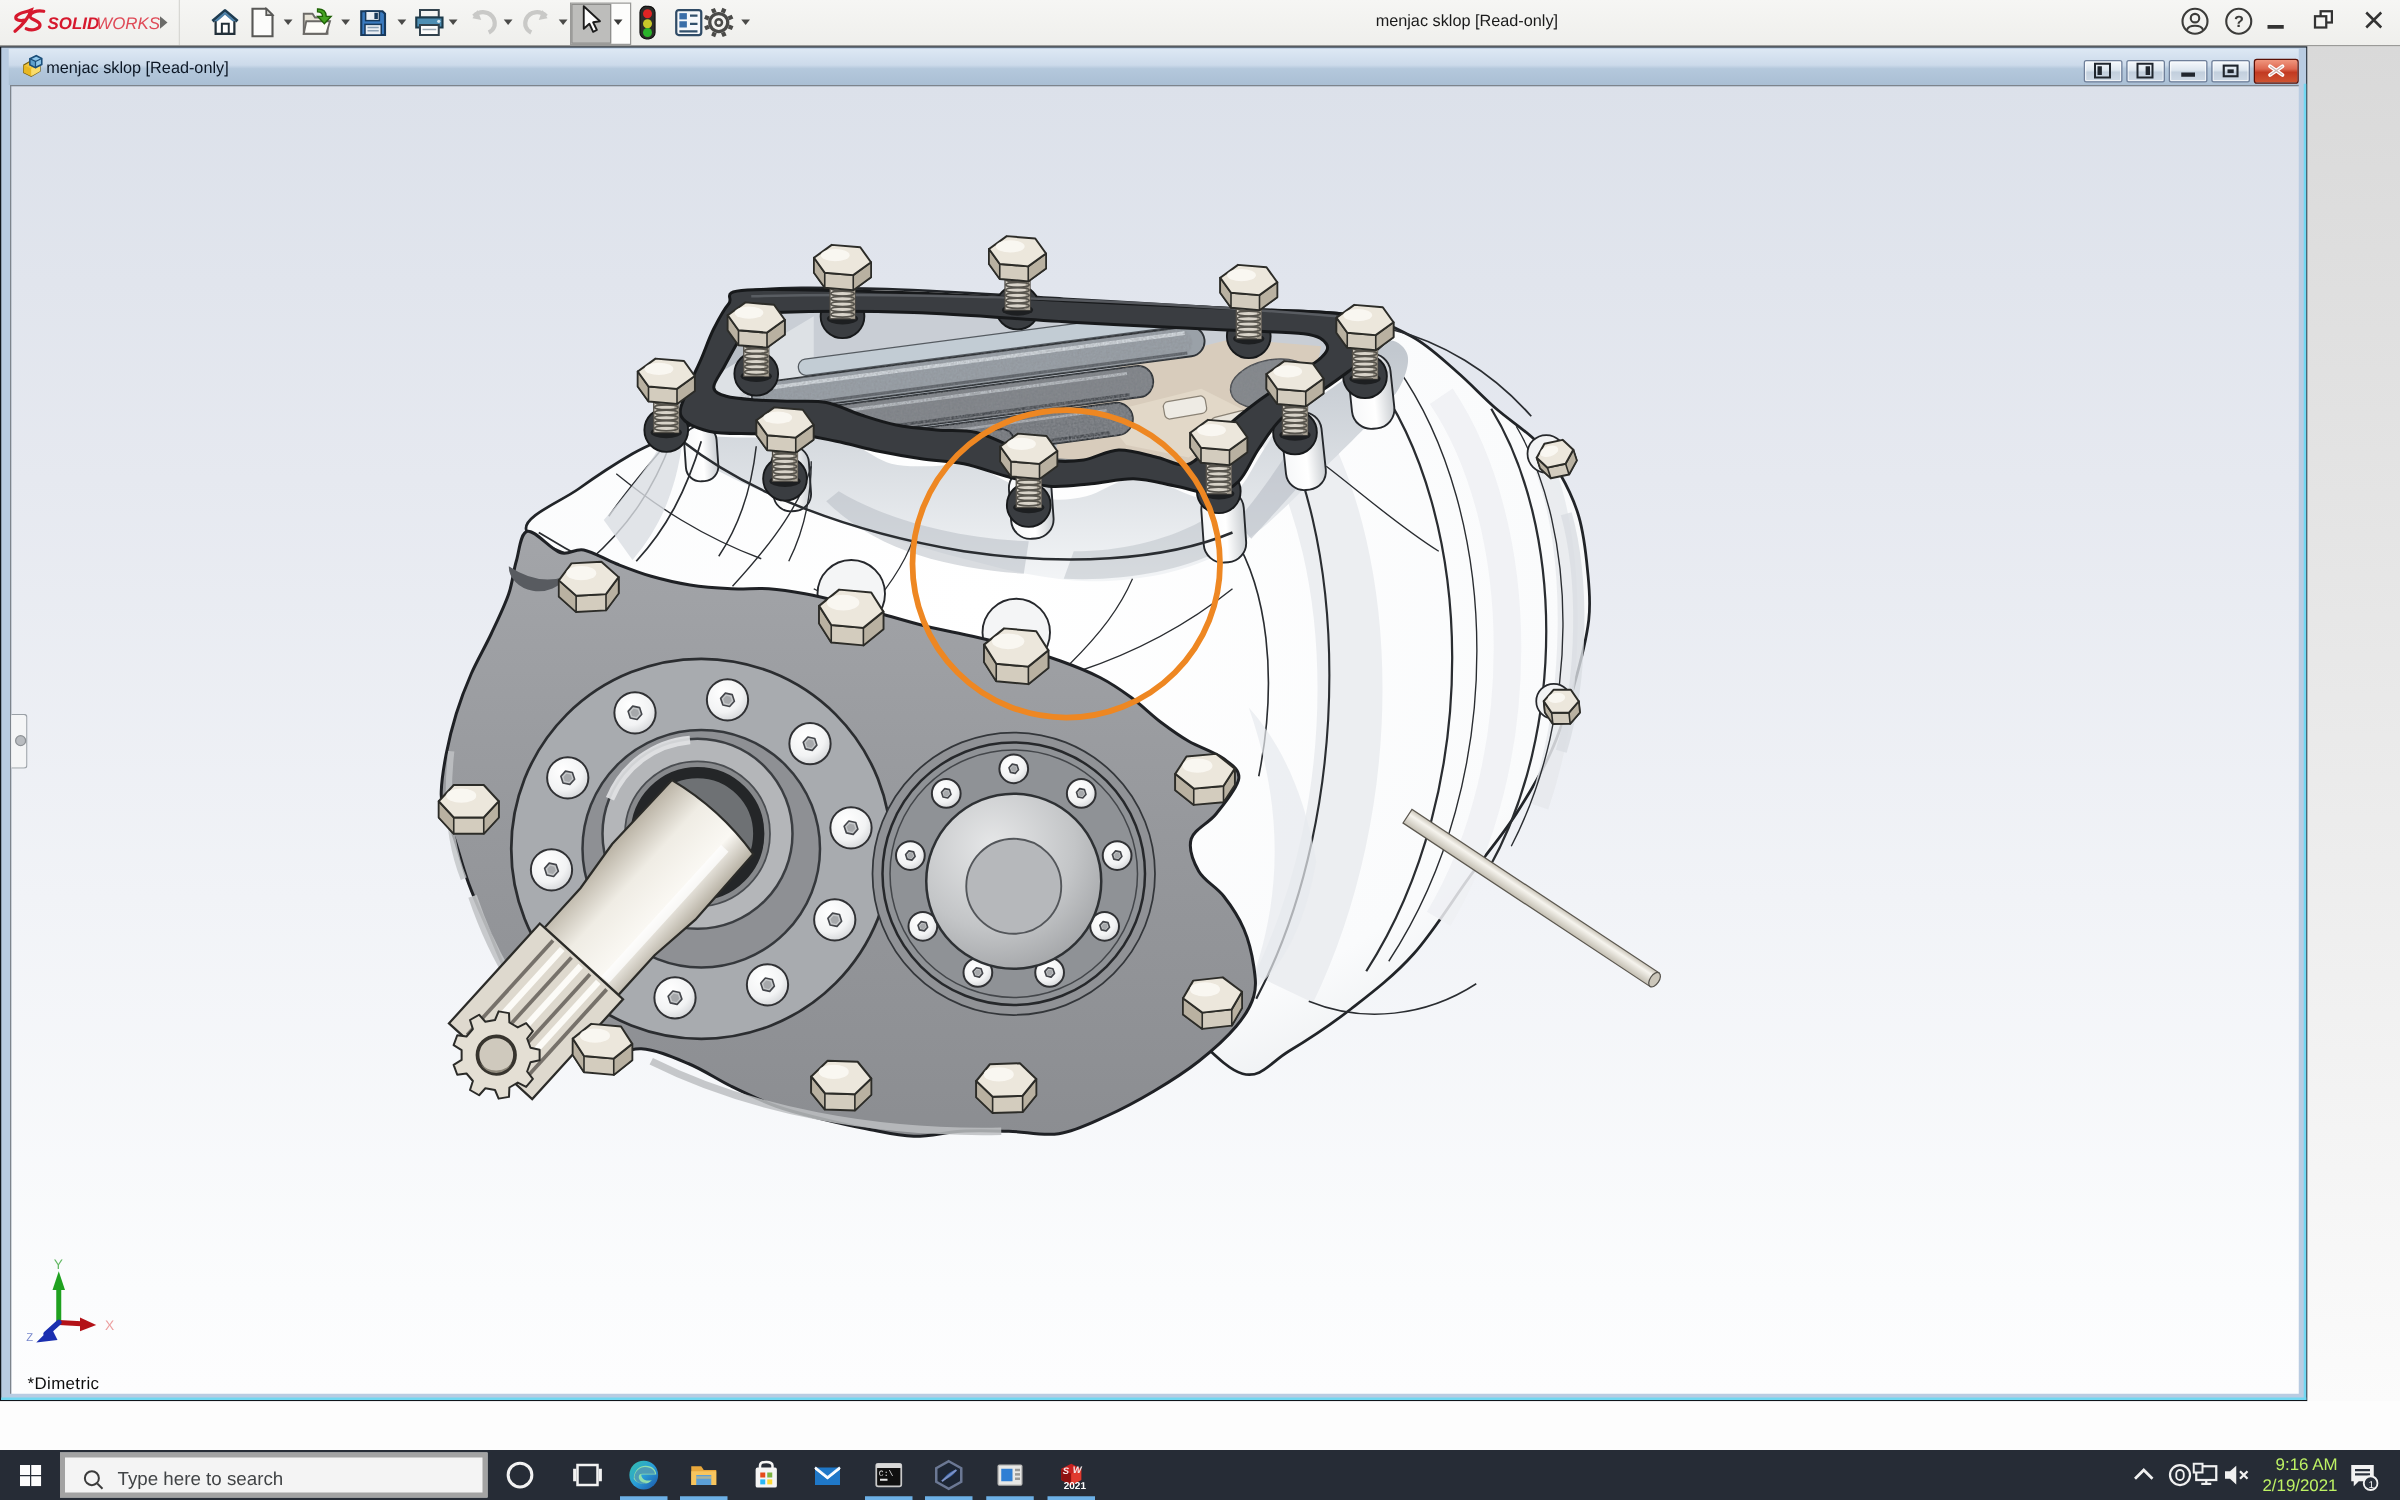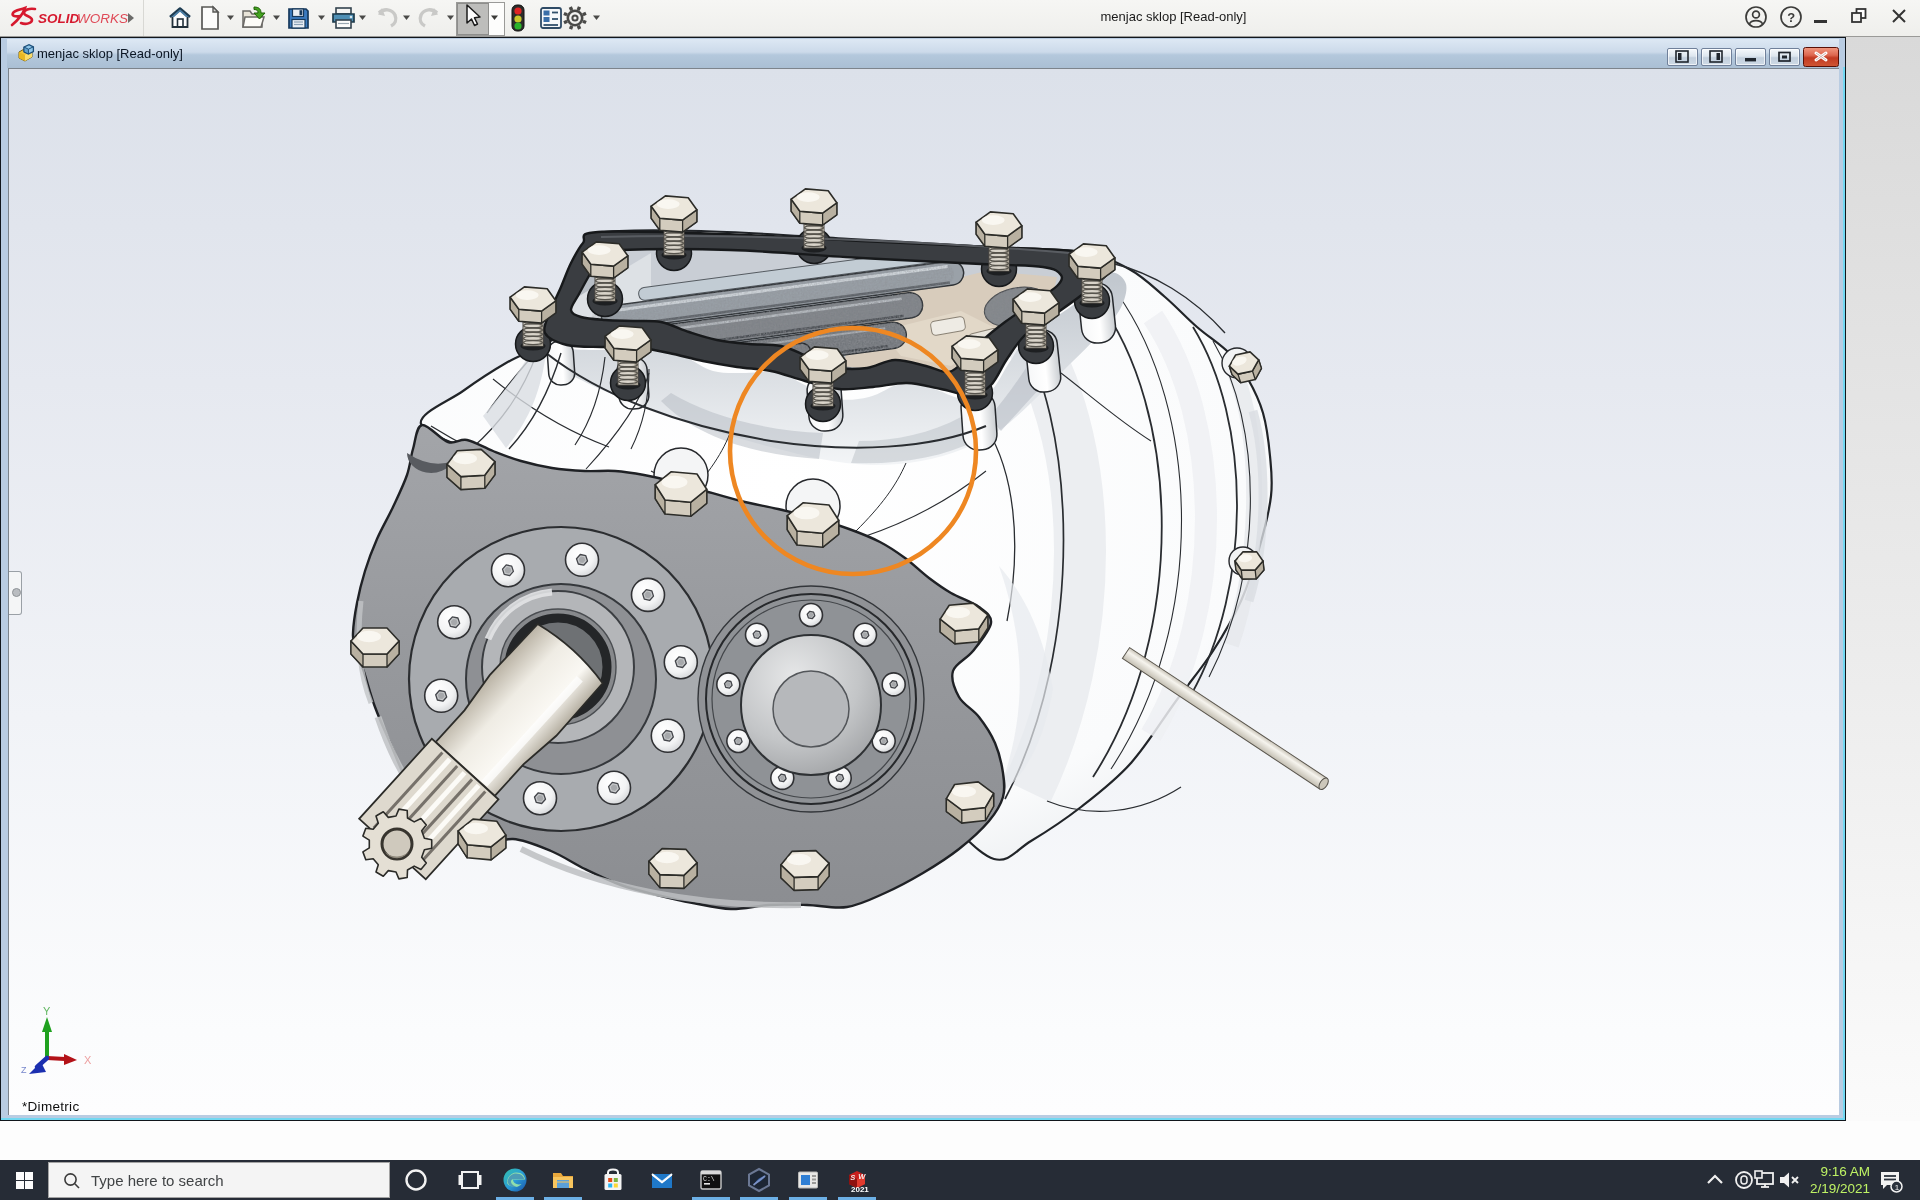--- a/index.html
+++ b/index.html
@@ -22,21 +22,21 @@
     font-size:13px;color:#0c1624;}
   #doctitle .txt{position:absolute;left:30px;top:7px;}
   #viewport{position:absolute;left:7px;top:30px;width:1830px;height:1046px;
     border-top:1px solid #7d848c;border-left:1px solid #7d848c;
     background:linear-gradient(180deg,#dce1ea 0%,#e6e9f0 30%,#f1f3f7 62%,#fbfcfd 92%,#fdfdfe 100%);}
   #cyanline{position:absolute;right:0;top:29px;bottom:0;width:2px;background:#72d8f2;}
   #cyanlineB{position:absolute;left:0;bottom:0;right:0;height:2px;background:#72d8f2;}
   
   #taskbar{left:0;top:1160px;width:1920px;height:40px;background:#262c36;}
   #searchbox{position:absolute;left:48px;top:2px;width:342px;height:36px;background:#f4f4f4;
-    border:1px solid #a3a3a3;box-sizing:border-box;color:#414446;font-size:15px;}
+    border:4px solid #a3a3a3;box-sizing:border-box;color:#414446;font-size:15px;}
   #searchbox span{position:absolute;left:42px;top:9px;}
   #dimetric{left:13px;top:1030px;font-size:13.5px;font-weight:normal;color:#0d0d0d;letter-spacing:0.3px;}
 </style>
 </head>
 <body>
 <div id="stage">
 
   <div id="docwin" class="abs">
     <div id="doctitle">
       <svg class="abs" style="left:9px;top:4px" width="20" height="20" viewBox="0 0 20 20">

